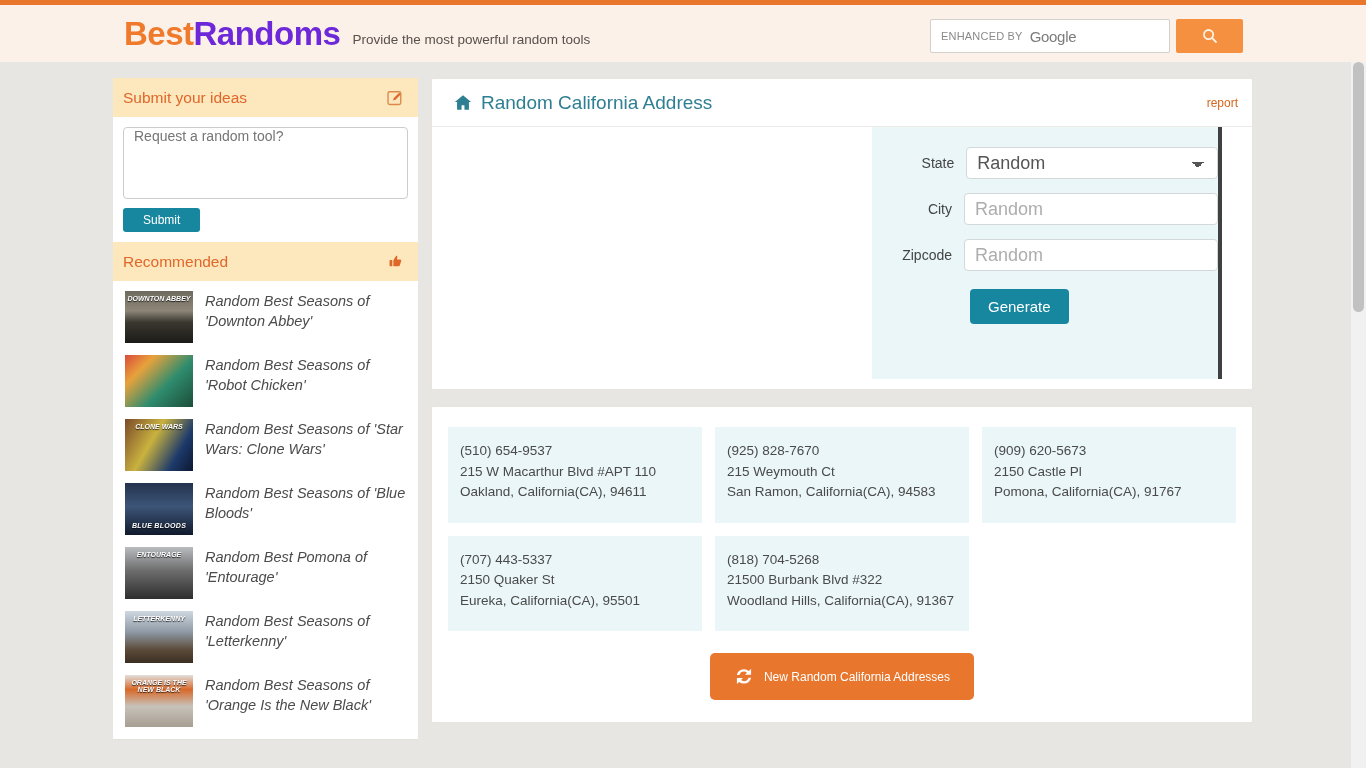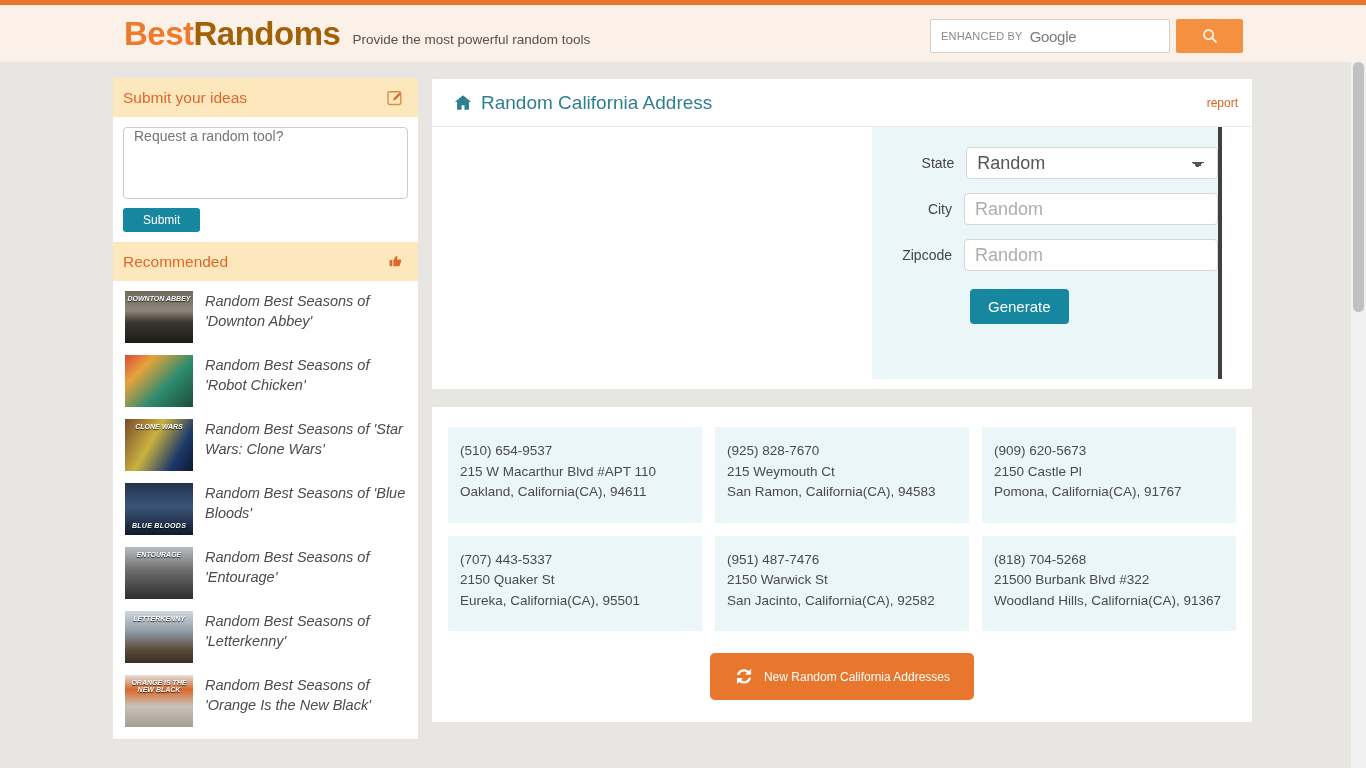--- a/index.html
+++ b/index.html
@@ -25,21 +25,21 @@
     left: 124px; top: 12px;
     display: flex; align-items: baseline;
   }
   .brand {
     font-size: 33px;
     font-weight: bold;
     letter-spacing: -0.5px;
     line-height: 1;
   }
   .brand .b1 { color: #ef7a2c; }
-  .brand .b2 { color: #a16207; }
+  .brand .b2 { color: #6d28d9; }
   .tagline {
     margin-left: 12px;
     font-size: 13.5px;
     color: #57504c;
     position: relative;
     top: -1px;
   }
   .search-wrap {
     position: absolute;
     right: 123px; top: 14px;
@@ -363,21 +363,21 @@
         <a class="rec-item">
           <div class="thumb t-blue">
             <div class="thumb-cap">BLUE BLOODS</div>
           </div>
           <div class="rec-label">Random Best Seasons of 'Blue Bloods'</div>
         </a>
         <a class="rec-item">
           <div class="thumb t-ent">
             <div class="thumb-cap-top">ENTOURAGE</div>
           </div>
-          <div class="rec-label">Random Best Seasons of 'Entourage'</div>
+          <div class="rec-label">Random Best Pomona of 'Entourage'</div>
         </a>
         <a class="rec-item">
           <div class="thumb t-letter">
             <div class="thumb-cap-top">LETTERKENNY</div>
           </div>
           <div class="rec-label">Random Best Seasons of 'Letterkenny'</div>
         </a>
         <a class="rec-item">
           <div class="thumb t-orange">
             <div class="thumb-cap-top">ORANGE IS THE NEW BLACK</div>
@@ -442,25 +442,20 @@
             <div>(909) 620-5673</div>
             <div>2150 Castle Pl</div>
             <div>Pomona, California(CA), 91767</div>
           </div>
           <div class="addr-cell">
             <div>(707) 443-5337</div>
             <div>2150 Quaker St</div>
             <div>Eureka, California(CA), 95501</div>
           </div>
           <div class="addr-cell">
-            <div>(951) 487-7476</div>
-            <div>2150 Warwick St</div>
-            <div>San Jacinto, California(CA), 92582</div>
-          </div>
-          <div class="addr-cell">
             <div>(818) 704-5268</div>
             <div>21500 Burbank Blvd #322</div>
             <div>Woodland Hills, California(CA), 91367</div>
           </div>
         </div>
       <div class="new-btn-wrap">
         <button class="new-btn">
           <svg width="20" height="19" viewBox="0 0 20 19">
             <path d="M10 2.2A7.3 7.3 0 0 0 2.9 8h2.5A4.9 4.9 0 0 1 10 4.6a4.8 4.8 0 0 1 3 1.1L11 7.7h6.1V1.8l-2.2 2.1A7.3 7.3 0 0 0 10 2.2z" fill="#fff"></path>
             <path d="M10 16.6a7.3 7.3 0 0 0 7.1-5.8h-2.5A4.9 4.9 0 0 1 10 14.2a4.8 4.8 0 0 1-3-1.1l2-2h-6.1V17l2.2-2.1a7.3 7.3 0 0 0 4.9 1.7z" fill="#fff"></path>

